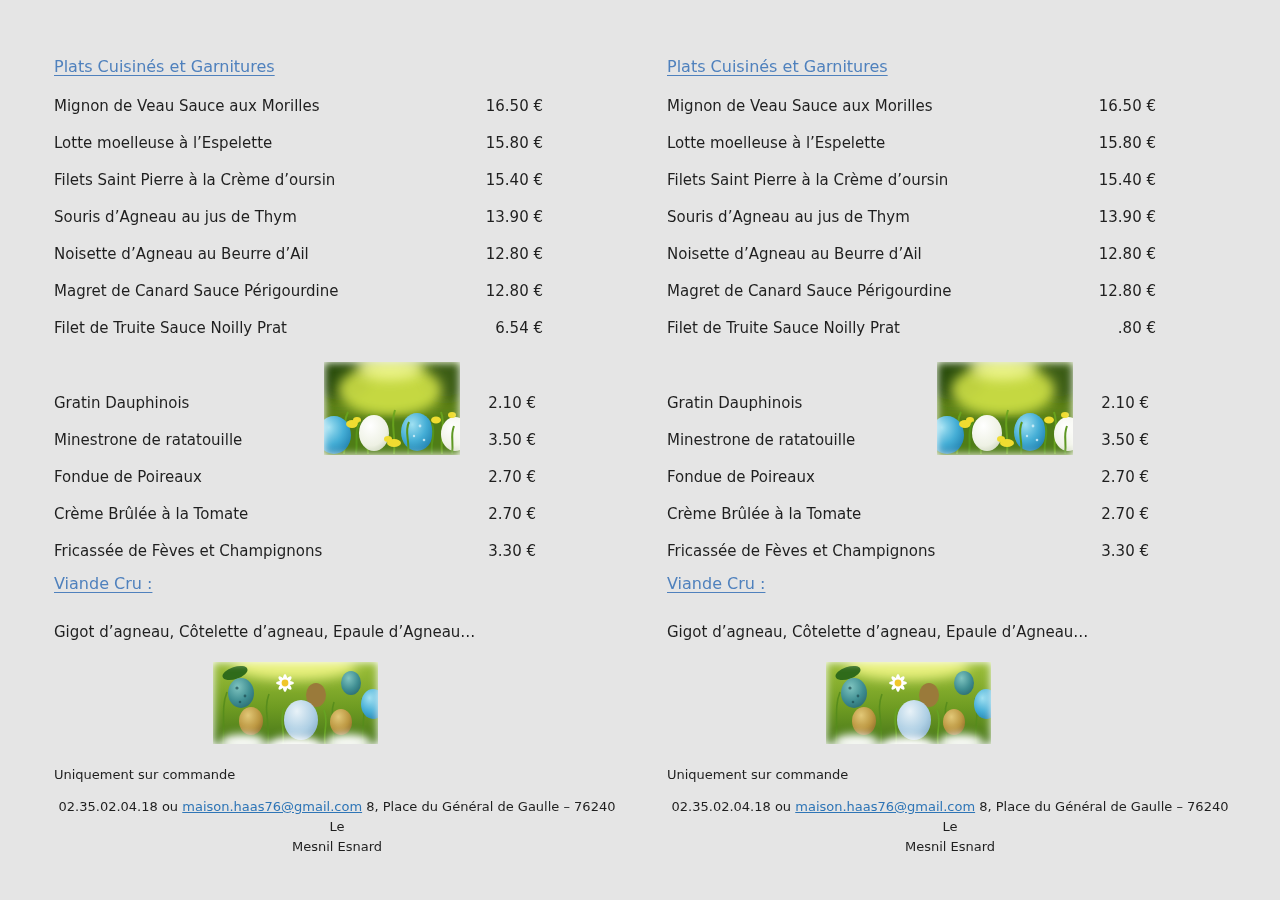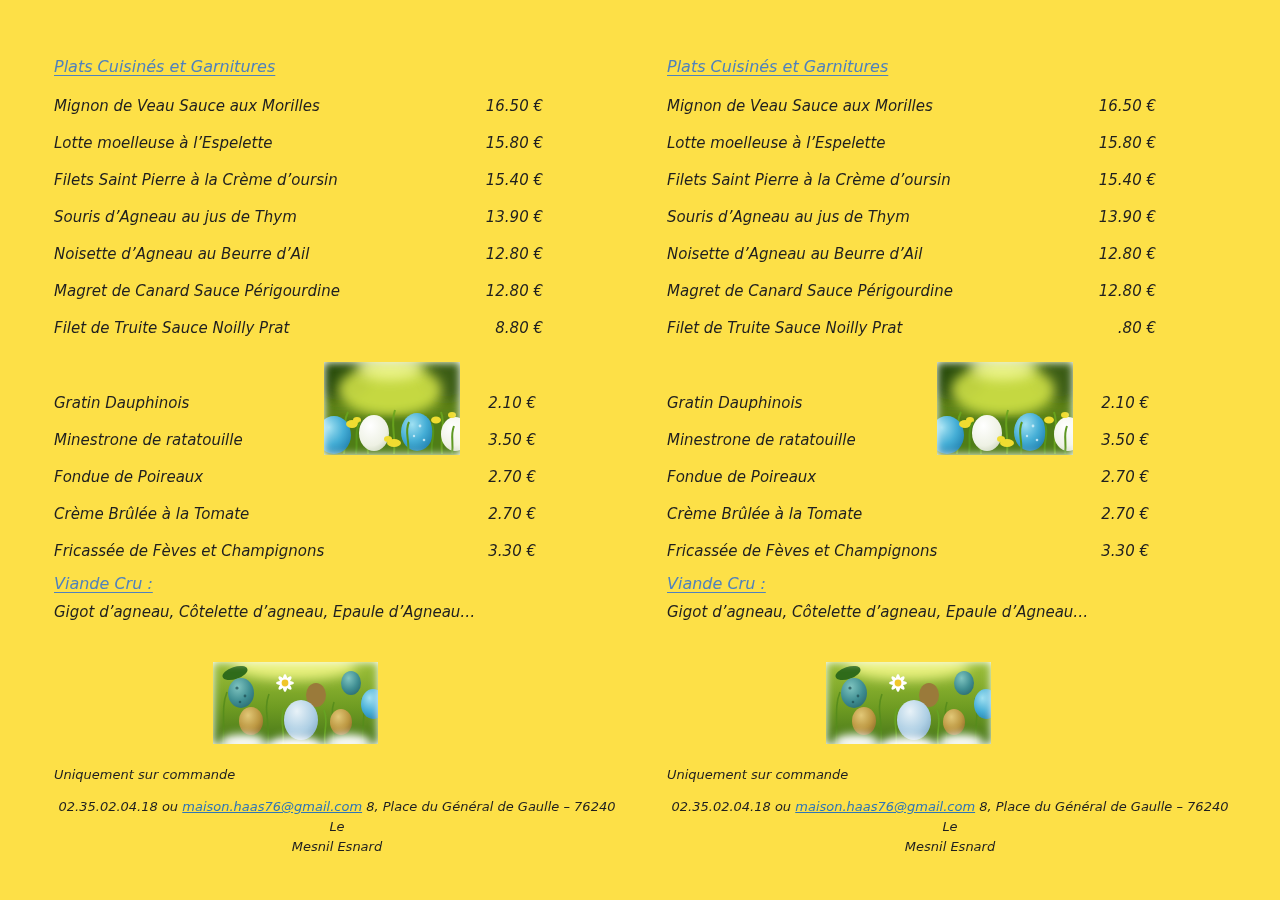--- a/index.html
+++ b/index.html
@@ -8,21 +8,21 @@
     --text-color: #1f1f1f;
   }
   * { margin: 0; padding: 0; box-sizing: border-box; }
   html, body { width: 1280px; height: 900px; background: #ffffff; }
   body {
     font-family: "DejaVu Sans", "Liberation Sans", sans-serif;
     color: var(--text-color);
     position: relative;
     overflow: hidden;
   }
-  .page { position: absolute; inset: 0; background: #fde047; font-style: italic; }
+  .page { position: absolute; inset: 0; background: #e5e5e5; }
 
   .column {
     position: absolute;
     top: 0;
     width: 566px;
     height: 900px;
   }
   .col-left  { left: 54px; }
   .col-right { left: 667px; }
 
@@ -55,21 +55,21 @@
   .viande-heading {
     margin-top: 4px;
     font-size: 16px;
     line-height: 21px;
     font-weight: 400;
     color: var(--heading-blue);
     text-decoration: underline;
     text-underline-offset: 3px;
   }
   .viande-text {
-    margin-top: 8px;
+    margin-top: 28px;
     font-size: 15px;
     line-height: 21px;
     white-space: nowrap;
   }
 
   .photo { position: absolute; display: block; }
   .photo-side   { left: 270px; top: 362px; width: 136px; height: 93px; }
   .photo-bottom { left: 159px; top: 662px; width: 165px; height: 82px; }
 
   .order-note {
@@ -260,21 +260,21 @@
           <span class="price">12.80 €</span>
         </div>
 
         <div class="row">
           <span class="dish">Magret de Canard Sauce Périgourdine</span>
           <span class="price">12.80 €</span>
         </div>
 
         <div class="row">
           <span class="dish">Filet de Truite Sauce Noilly Prat</span>
-          <span class="price">8.80 €</span>
+          <span class="price">6.54 €</span>
         </div>
       </div>
 
     <div class="menu-list garnitures">
 
         <div class="row">
           <span class="dish">Gratin Dauphinois</span>
           <span class="price">2.10 €</span>
         </div>
 

